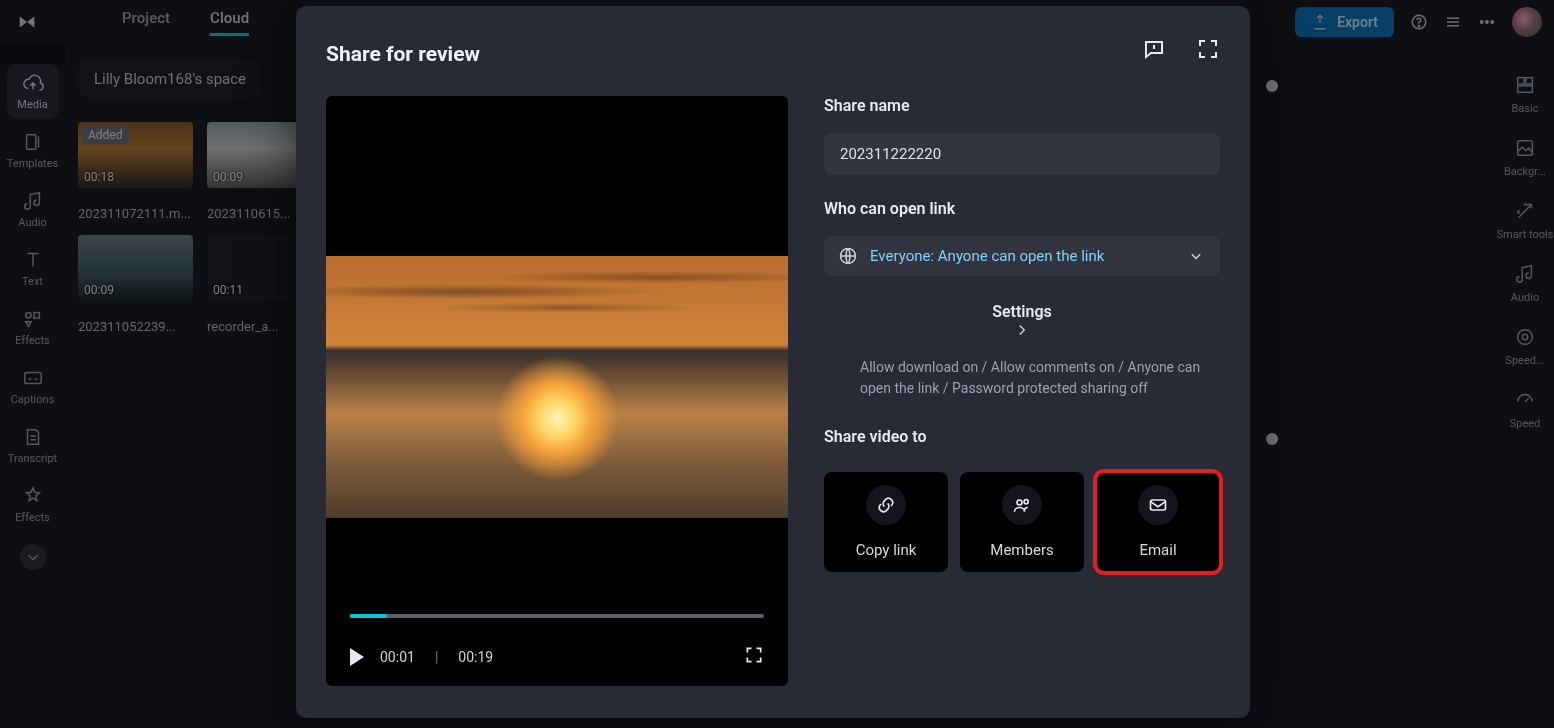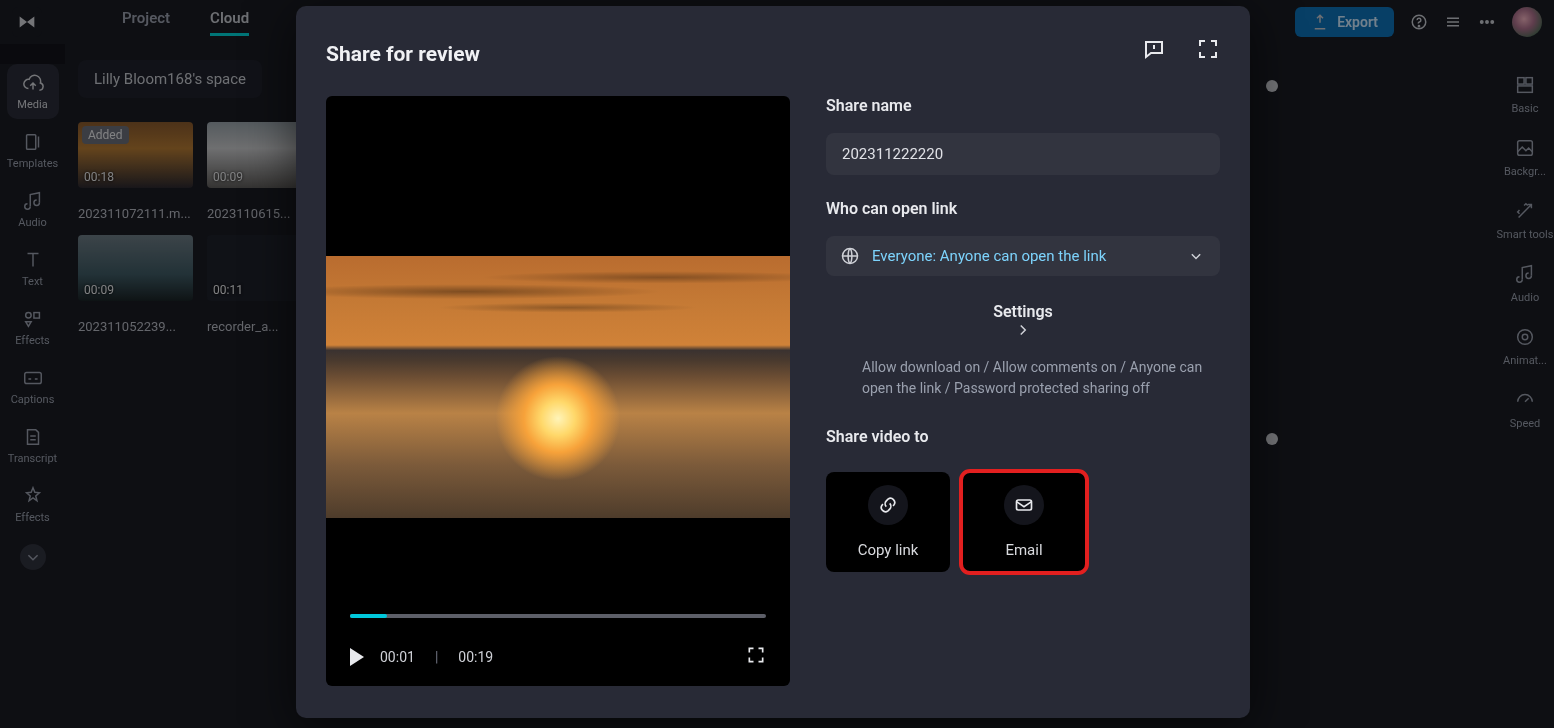--- a/index.html
+++ b/index.html
@@ -222,21 +222,21 @@
           <path d="M9 18V5l10-2v11"></path>
           <path d="M19 14a3 3 0 1 1-3-3"></path>
         </svg>
       <span>Audio</span>
     </div>
     <div class="righticon">
       <svg viewBox="0 0 24 24">
           <circle cx="12" cy="12" r="8"></circle>
           <circle cx="12" cy="12" r="3"></circle>
         </svg>
-      <span>Animat...</span>
+      <span>Speed...</span>
     </div>
     <div class="righticon">
       <svg viewBox="0 0 24 24">
           <path d="M4 14a8 8 0 1 1 16 0"></path>
           <path d="M12 14l4-4"></path>
         </svg>
       <span>Speed</span>
     </div>
   </div>
 
@@ -339,20 +339,31 @@
       <div class="label" style="margin-top:10px;">Share video to</div>
       <div class="share-row">
         <div class="share-card">
           <div class="circ">
               <svg viewBox="0 0 24 24">
                 <path d="M10 14a5 5 0 0 1 0-7l2-2a5 5 0 0 1 7 7l-1 1M14 10a5 5 0 0 1 0 7l-2 2a5 5 0 0 1-7-7l1-1"></path>
               </svg>
             </div>
           <span>Copy link</span>
         </div>
+        <div class="share-card">
+          <div class="circ">
+              <svg viewBox="0 0 24 24">
+                <circle cx="9" cy="9" r="3"></circle>
+                <path d="M3 20c0-3 3-5 6-5s6 2 6 5"></path>
+                <circle cx="17" cy="8" r="2.5"></circle>
+                <path d="M15 19c0-2.5 2-4 4-4"></path>
+              </svg>
+            </div>
+          <span>Members</span>
+        </div>
         <div class="share-card highlight">
           <div class="circ">
               <svg viewBox="0 0 24 24">
                 <rect x="3" y="6" width="18" height="12" rx="2"></rect>
                 <path d="M3 8l9 6 9-6"></path>
               </svg>
             </div>
           <span>Email</span>
         </div>
       </div>

